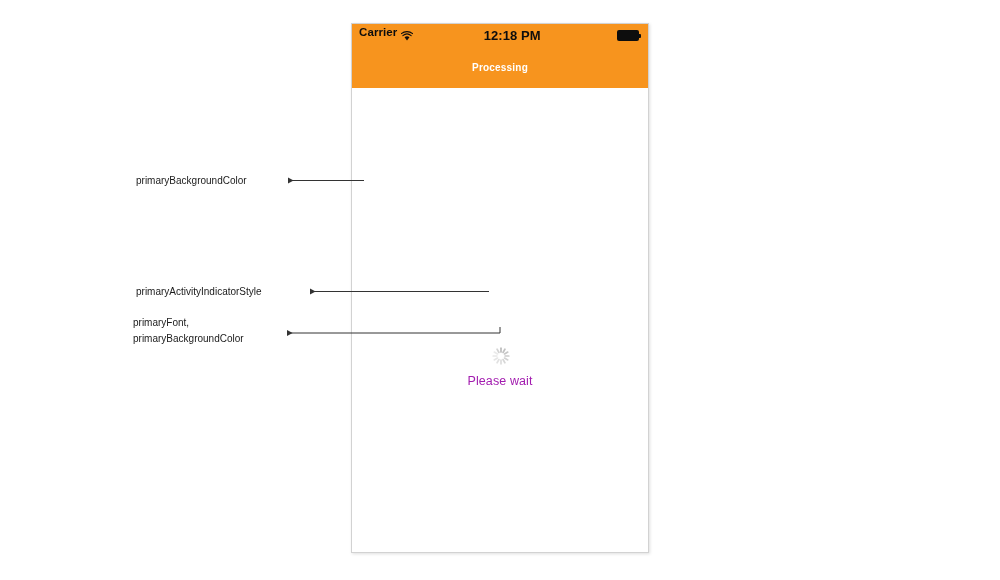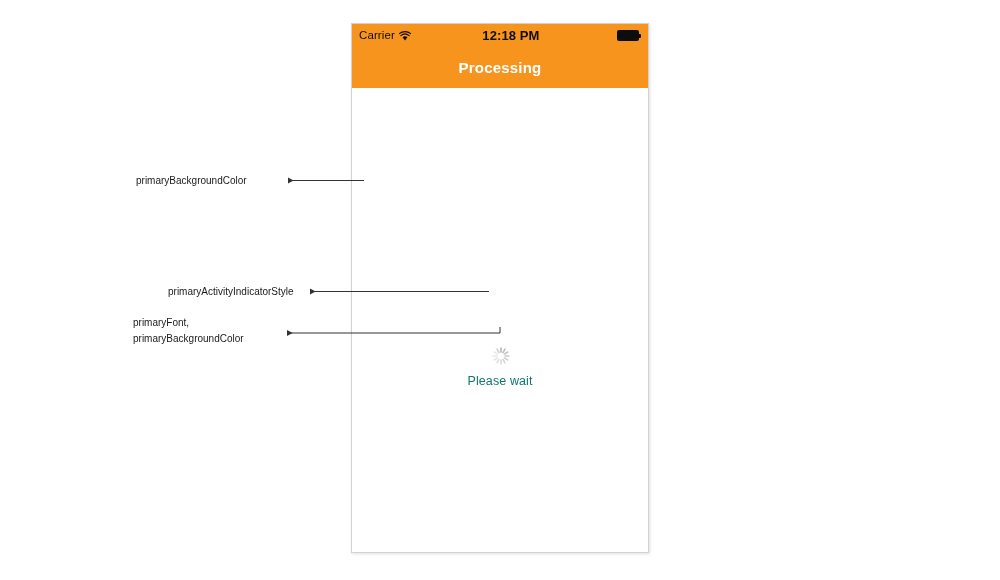--- a/index.html
+++ b/index.html
@@ -48,23 +48,24 @@
     left: 0; top: 0;
     width: 100%;
     height: 23px;
     display: flex;
     align-items: center;
     box-sizing: border-box;
     padding: 0 7px;
   }
   .sb-left {
     display: flex;
-    align-items: center;
+    align-items: flex-start;
     gap: 4px;
     flex: 0 0 auto;
+    font-weight: bold;
   }
   .sb-carrier {
     font-size: 11.5px;
     color: #0d0d0d;
     letter-spacing: 0.1px;
     line-height: 1;
   }
   .wifi-icon { display: block; }
   .sb-center {
     flex: 1 1 auto;
@@ -105,21 +106,21 @@
   }
   .nav-title {
     position: absolute;
     left: 0;
     top: 23px;
     width: 100%;
     height: 41px;
     display: flex;
     align-items: center;
     justify-content: center;
-    font-size: 15px;
+    font-size: 10px;
     font-weight: bold;
     color: #ffffff;
     letter-spacing: 0.2px;
   }
 
   
   .body-area {
     position: absolute;
     left: 0;
     top: 64px;
@@ -134,35 +135,35 @@
     width: 20px;
     height: 20px;
   }
   .please-wait {
     position: absolute;
     left: 0;
     top: 286px;
     width: 100%;
     text-align: center;
     font-size: 12.5px;
-    color: #0f766e;
+    color: #a21caf;
     letter-spacing: 0.1px;
   }
 
   
   .annotation {
     position: absolute;
     font-size: 10px;
     color: #1a1a1a;
     line-height: 15.5px;
     white-space: pre-line;
     text-align: left;
   }
   #ann-bg      { left: 136px; top: 173px; }
-  #ann-spinner { left: 136px; top: 284px; margin-left: 32px; }
+  #ann-spinner { left: 136px; top: 284px; }
   #ann-font    { left: 133px; top: 315px; }
 
   .leaders {
     position: absolute;
     left: 0; top: 0;
     width: 1000px;
     height: 580px;
     pointer-events: none;
   }
 </style>

